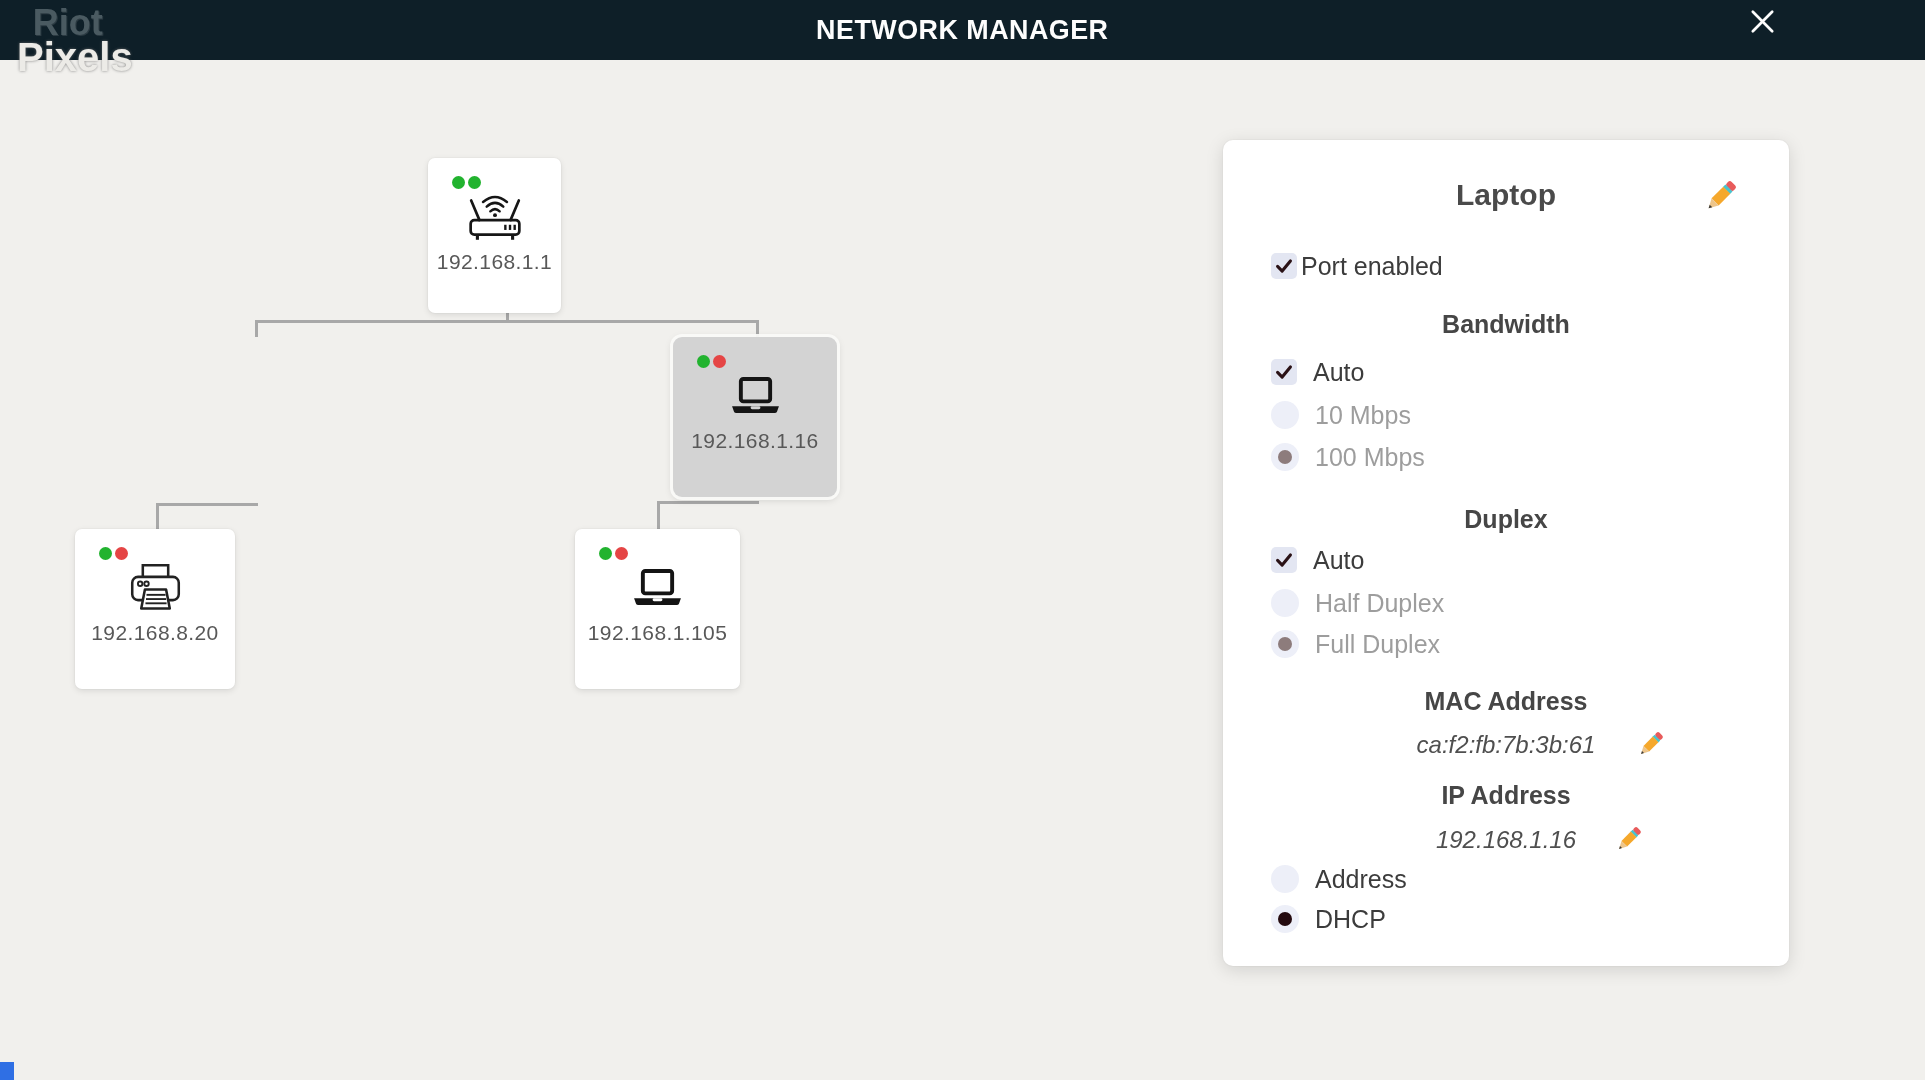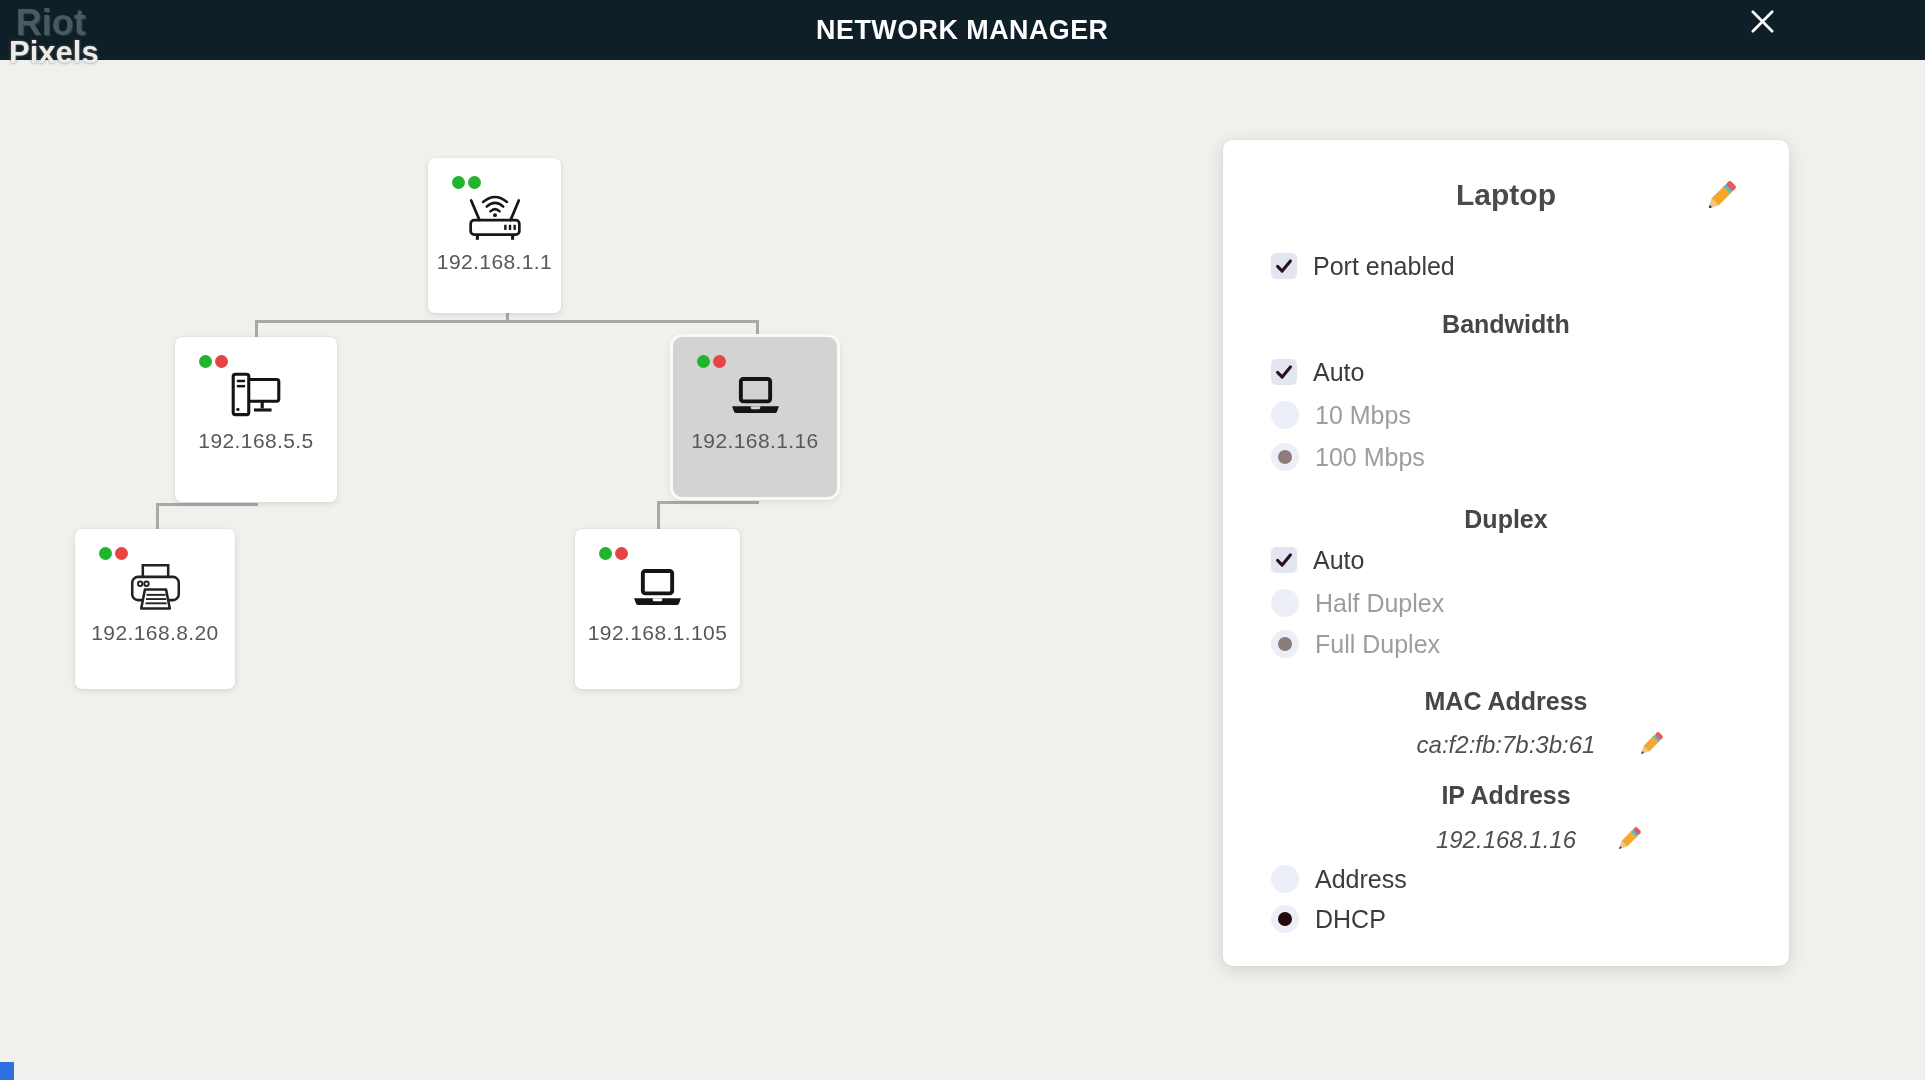--- a/index.html
+++ b/index.html
@@ -21,21 +21,21 @@
     transform:scaleX(.96);
   }
   .close-btn{
     position:absolute;left:1734px;top:4px;width:56px;height:38px;
     display:flex;align-items:center;justify-content:center;cursor:pointer;
   }
 
   
   .watermark{position:absolute;left:3px;top:6px;z-index:20;line-height:.92;pointer-events:none;text-align:center;}
   .wm1{display:block;font-size:36px;font-weight:bold;color:#4a5a61;text-shadow:1px 1px 0 rgba(255,255,255,.12);}
-  .wm2{display:block;font-size:31px;font-weight:bold;color:#ecebe7;text-shadow:0 0 3px rgba(110,110,110,.85);margin-left:6px;}
+  .wm2{display:block;font-size:40px;font-weight:bold;color:#ecebe7;text-shadow:0 0 3px rgba(110,110,110,.85);margin-left:14px;}
 
   
   .wire{position:absolute;background:#a8a8a8;}
   .node{
     position:absolute;background:#fff;border-radius:7px;
     box-shadow:0 0 0 1px rgba(0,0,0,.02), 0 2px 6px rgba(0,0,0,.10);
     cursor:pointer;
   }
   .node.selected{
     background:#d3d3d3;border-radius:9px;
@@ -61,21 +61,21 @@
     position:absolute;left:0;top:38px;width:100%;text-align:center;
     font-size:30px;font-weight:bold;color:#4a4a4a;
   }
   .heading{
     position:absolute;left:0;width:100%;text-align:center;
     font-size:25px;font-weight:bold;color:#464646;
   }
   .row{position:absolute;left:0;width:100%;height:30px;display:flex;align-items:center;padding-left:48px;box-sizing:border-box;}
   .lbl{font-size:25px;color:#3c3c3c;}
   .lbl.dim{color:#9d9d9d;}
-  .lbl.g20{margin-left:16px;}
+  .lbl.g20{margin-left:4px;}
   .lbl.g36{margin-left:16px;}
   .checkbox{
     width:26px;height:26px;border-radius:5px;background:#e3e6f2;
     display:flex;align-items:center;justify-content:center;cursor:pointer;flex:0 0 auto;
   }
   .radio{
     width:28px;height:28px;border-radius:50%;background:#edeff8;
     display:flex;align-items:center;justify-content:center;cursor:pointer;flex:0 0 auto;
   }
   .rdot{width:14px;height:14px;border-radius:50%;}
@@ -137,38 +137,20 @@
         <line x1="38" y1="32.5" x2="38" y2="37.5" stroke="#161616" stroke-width="2.3"></line>
         <line x1="42.5" y1="32.5" x2="42.5" y2="37.5" stroke="#161616" stroke-width="2.3"></line>
         <line x1="47" y1="32.5" x2="47" y2="37.5" stroke="#161616" stroke-width="2.3"></line>
         <line x1="11" y1="42" x2="11" y2="47" stroke="#161616" stroke-width="3"></line>
         <line x1="45" y1="42" x2="45" y2="47" stroke="#161616" stroke-width="3"></line>
       </svg>
     </div>
     <div class="node-label">192.168.1.1</div>
   </div>
 
-  <div class="node" style="left:175px;top:337px;width:162px;height:165px">
-    <div class="dots">
-      <span class="sdot green"></span>
-      <span class="sdot red"></span>
-    </div>
-    <div class="node-icon">
-      <svg viewBox="0 0 56 50" width="58" height="52">
-        <rect x="19" y="9" width="31" height="21" rx="2" fill="none" stroke="#141414" stroke-width="3"></rect>
-        <line x1="34" y1="30" x2="34" y2="37" stroke="#141414" stroke-width="3"></line>
-        <line x1="26" y1="38.5" x2="43" y2="38.5" stroke="#141414" stroke-width="3"></line>
-        <rect x="6" y="4" width="15" height="39" rx="2" fill="#fff" stroke="#141414" stroke-width="3"></rect>
-        <line x1="9.5" y1="10.5" x2="17.5" y2="10.5" stroke="#141414" stroke-width="2.4"></line>
-        <line x1="9.5" y1="15.5" x2="17.5" y2="15.5" stroke="#141414" stroke-width="2.4"></line>
-        <circle cx="10.5" cy="38" r="1.6" fill="#141414"></circle>
-      </svg>
-    </div>
-    <div class="node-label">192.168.5.5</div>
-  </div>
 
   <div class="node selected" style="left:673px;top:337px;width:164px;height:160px">
     <div class="dots">
       <span class="sdot green"></span>
       <span class="sdot red"></span>
     </div>
     <div class="node-icon">
       <svg viewBox="0 0 56 42" width="55" height="41">
         <rect x="13" y="3" width="30" height="23" rx="2.5" fill="none" stroke="#141414" stroke-width="4"></rect>
         <path d="M4 31 H52 L50 36.5 Q49.5 38 47.5 38 H8.5 Q6.5 38 6 36.5 Z" fill="#141414"></path>

